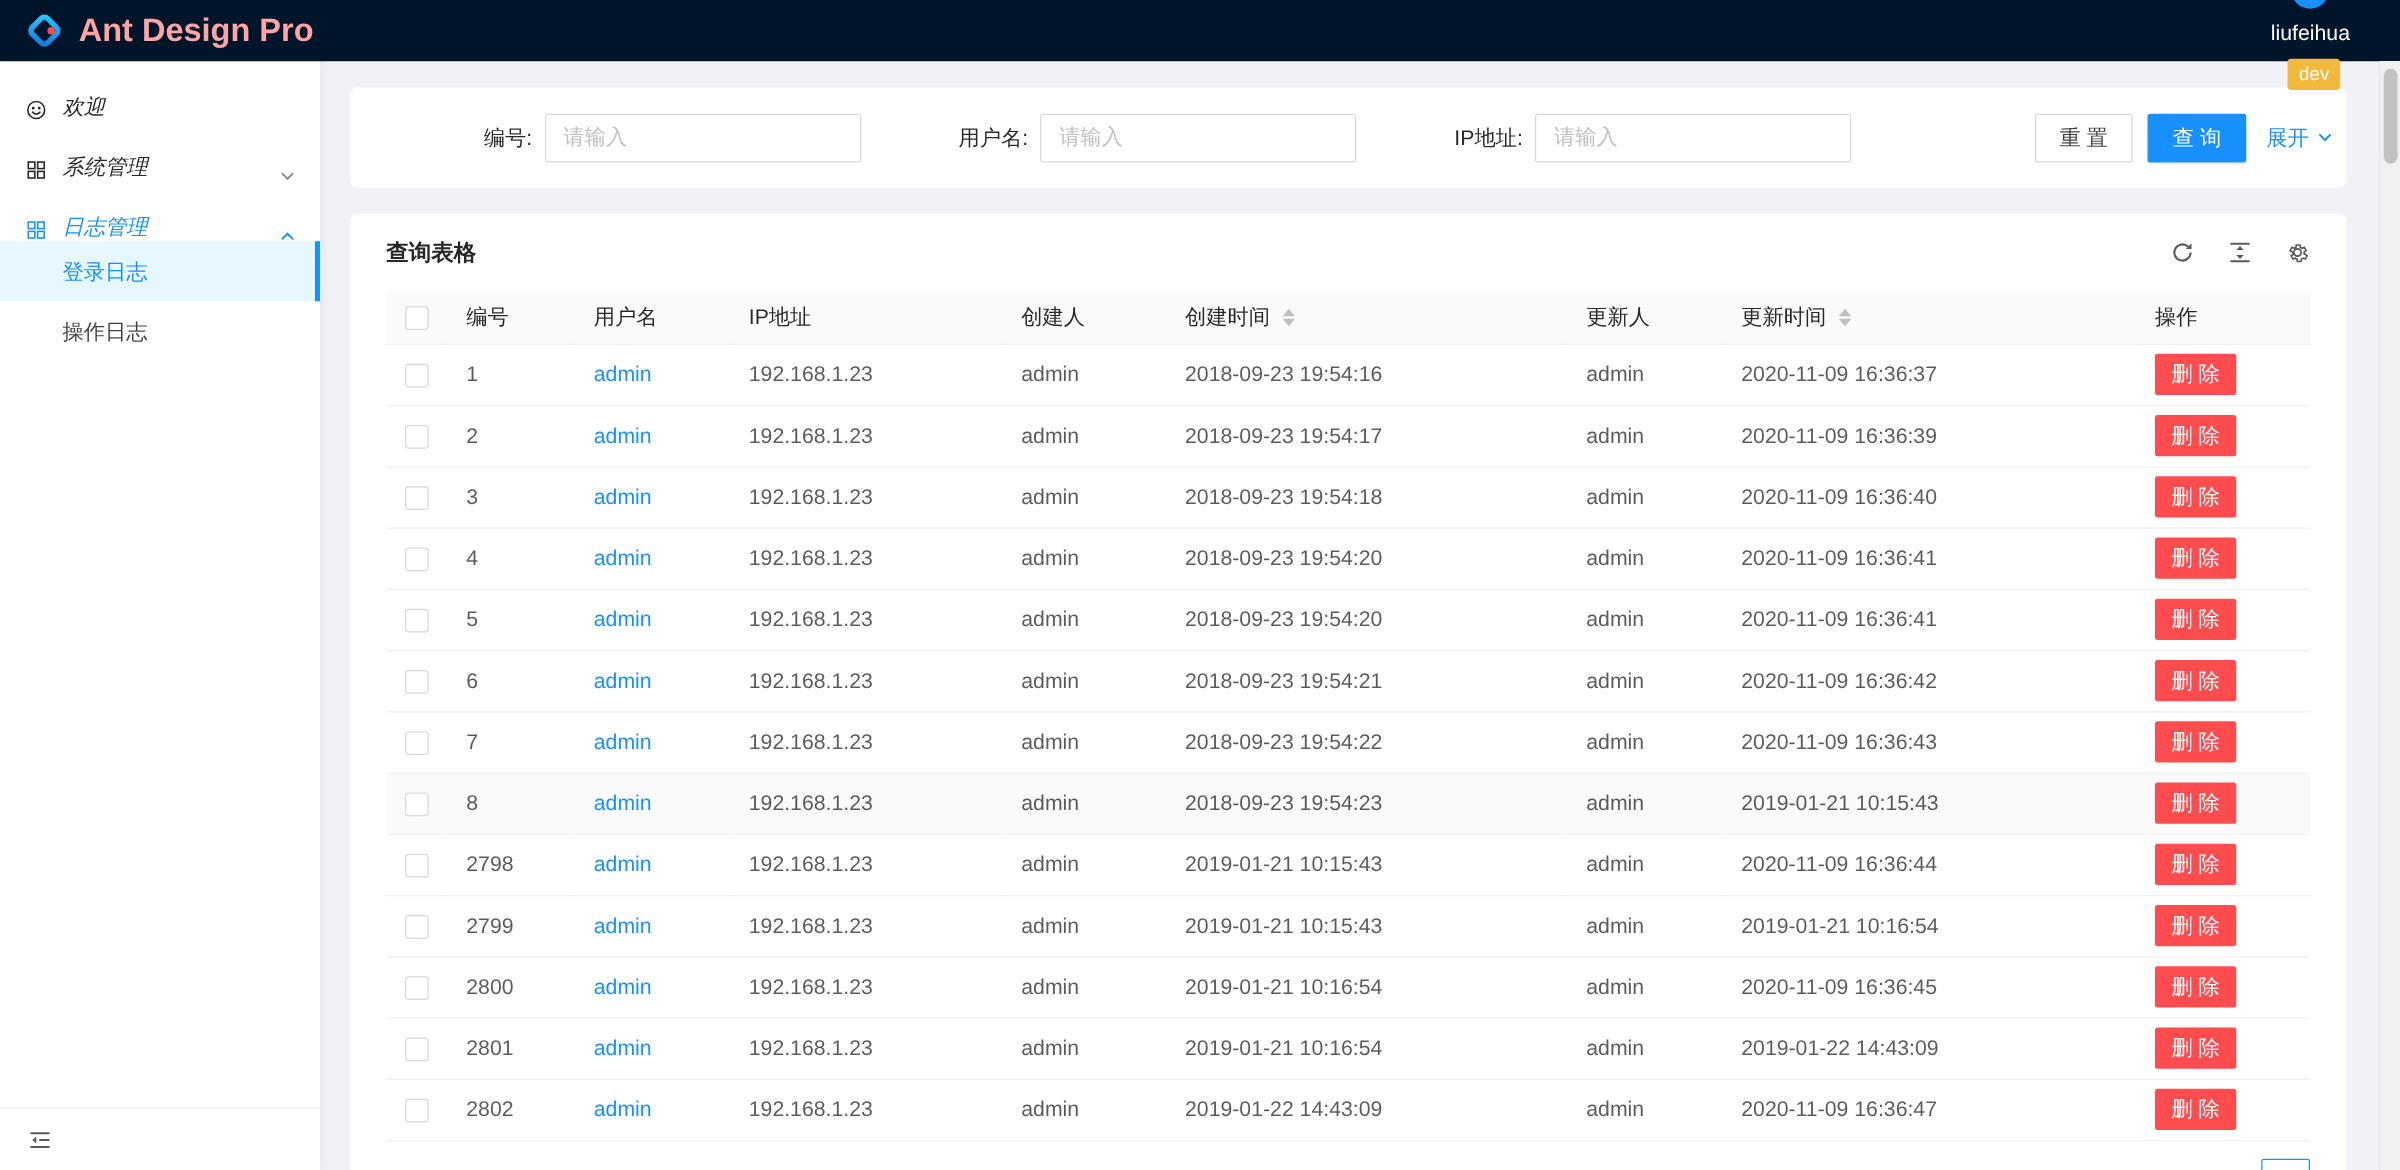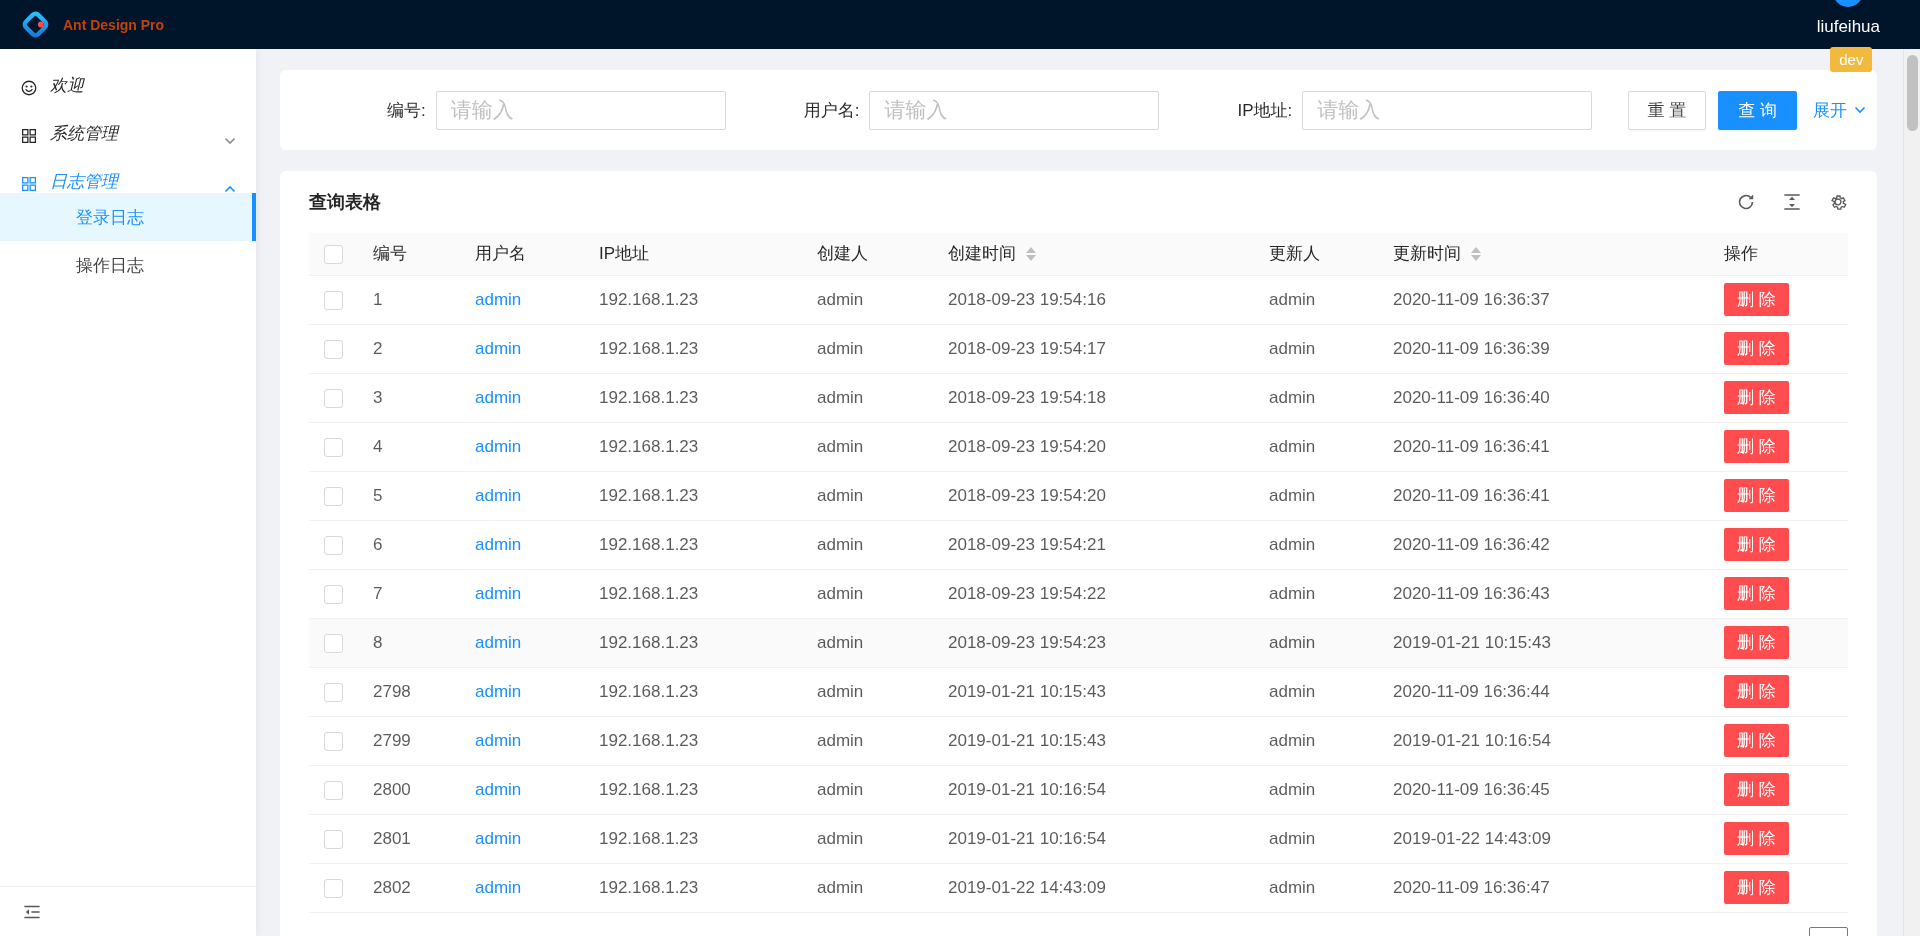--- a/index.html
+++ b/index.html
@@ -9,47 +9,47 @@
     --dev-badge:#f3b93c;
     --menu-selected:#e6f7ff;
   }
   *{margin:0;padding:0;box-sizing:border-box;}
   html,body{width:1920px;height:936px;overflow:hidden;}
   body{font-family:"Liberation Sans","DejaVu Sans",sans-serif;background:#f0f2f5;font-size:17px;color:rgba(0,0,0,.65);}
 
   
   .app-header{position:fixed;top:0;left:0;width:1920px;height:49px;background:var(--header-bg);display:flex;align-items:center;padding:0 40px 0 20px;z-index:10;}
   .logo-area{display:flex;align-items:center;gap:12px;}
-  .app-title{color:#c2410c;font-size:14px;font-weight:bold;white-space:nowrap;}
+  .app-title{color:#fca5a5;font-size:26px;font-weight:bold;white-space:nowrap;}
   .header-right{margin-left:auto;display:flex;align-items:center;gap:10px;flex-direction:column;}
   .avatar{width:30px;height:30px;border-radius:50%;background:var(--primary);display:flex;align-items:center;justify-content:center;color:#fff;flex:none;}
   .user-name{color:#fff;font-size:17px;}
   .env-badge{background:var(--dev-badge);color:#fff;font-size:15px;line-height:1;padding:5px 9px;border-radius:3px;margin-left:6px;}
 
   
   .sidebar{position:fixed;top:49px;left:0;width:256px;height:887px;background:#fff;box-shadow:2px 0 8px rgba(29,35,41,.05);display:flex;flex-direction:column;z-index:5;}
   .menu-item{height:48px;display:flex;align-items:flex-end;padding:0 20px;color:rgba(0,0,0,.85);cursor:pointer;flex:none;font-style:italic;}
   .menu-item .menu-icon{width:18px;height:18px;margin-right:12px;flex:none;}
   .menu-item.open{color:var(--primary);}
   .menu-chevron{margin-left:auto;width:12px;height:8px;flex:none;}
-  .submenu-item{height:48px;display:flex;align-items:center;padding-left:76px;color:rgba(0,0,0,.75);cursor:pointer;position:relative;flex:none;}
+  .submenu-item{height:48px;display:flex;align-items:center;padding-left:50px;color:rgba(0,0,0,.75);cursor:pointer;position:relative;flex:none;}
   .submenu-item.selected{background:var(--menu-selected);color:var(--primary);}
   .submenu-item.selected::after{content:"";position:absolute;right:0;top:0;width:4px;height:100%;background:var(--primary);}
   .sidebar-footer{margin-top:auto;border-top:1px solid #f0f0f0;height:50px;display:flex;align-items:center;padding:0 22px;color:#595959;}
 
   
   .content{position:absolute;top:49px;left:256px;width:1647px;padding:21px 26px 0 24px;}
   .card{background:#fff;border-radius:6px;}
 
   .search-card{height:80px;display:flex;padding-right:11px;}
   .form-item{display:flex;align-items:center;flex:none;}
   .form-item:first-child{margin-left:107px;}
   .form-item + .form-item{margin-left:78px;}
   .form-label{color:rgba(0,0,0,.85);margin-right:10px;white-space:nowrap;}
-  .form-input{width:290px;height:39px;border:1px solid #d9d9d9;border-radius:2px;padding:0 14px;font-size:21px;color:rgba(0,0,0,.65);outline:none;font-family:inherit;background:#fff;}
+  .form-input{width:253px;height:39px;border:1px solid #d9d9d9;border-radius:2px;padding:0 14px;font-size:17px;color:rgba(0,0,0,.65);outline:none;font-family:inherit;background:#fff;}
   .form-input::placeholder{color:#c1c1c1;}
   .form-actions{margin-left:auto;display:flex;align-items:center;gap:12px;}
   .btn{height:39px;border-radius:2px;font-size:17px;padding:0 19px;cursor:pointer;font-family:inherit;white-space:nowrap;}
   .btn-default{background:#fff;border:1px solid #d9d9d9;color:rgba(0,0,0,.75);box-shadow:0 2px 0 rgba(0,0,0,.02);}
   .btn-primary{background:var(--primary);border:1px solid var(--primary);color:#fff;box-shadow:0 2px 0 rgba(0,0,0,.045);}
   .expand-link{color:var(--primary);display:flex;align-items:center;gap:7px;cursor:pointer;margin-left:4px;white-space:nowrap;}
   .expand-link .menu-chevron{margin-left:0;}
 
   .table-card{margin-top:21px;padding:0 29px 20px;}
   .table-toolbar{height:62px;display:flex;align-items:center;gap:18px;}

